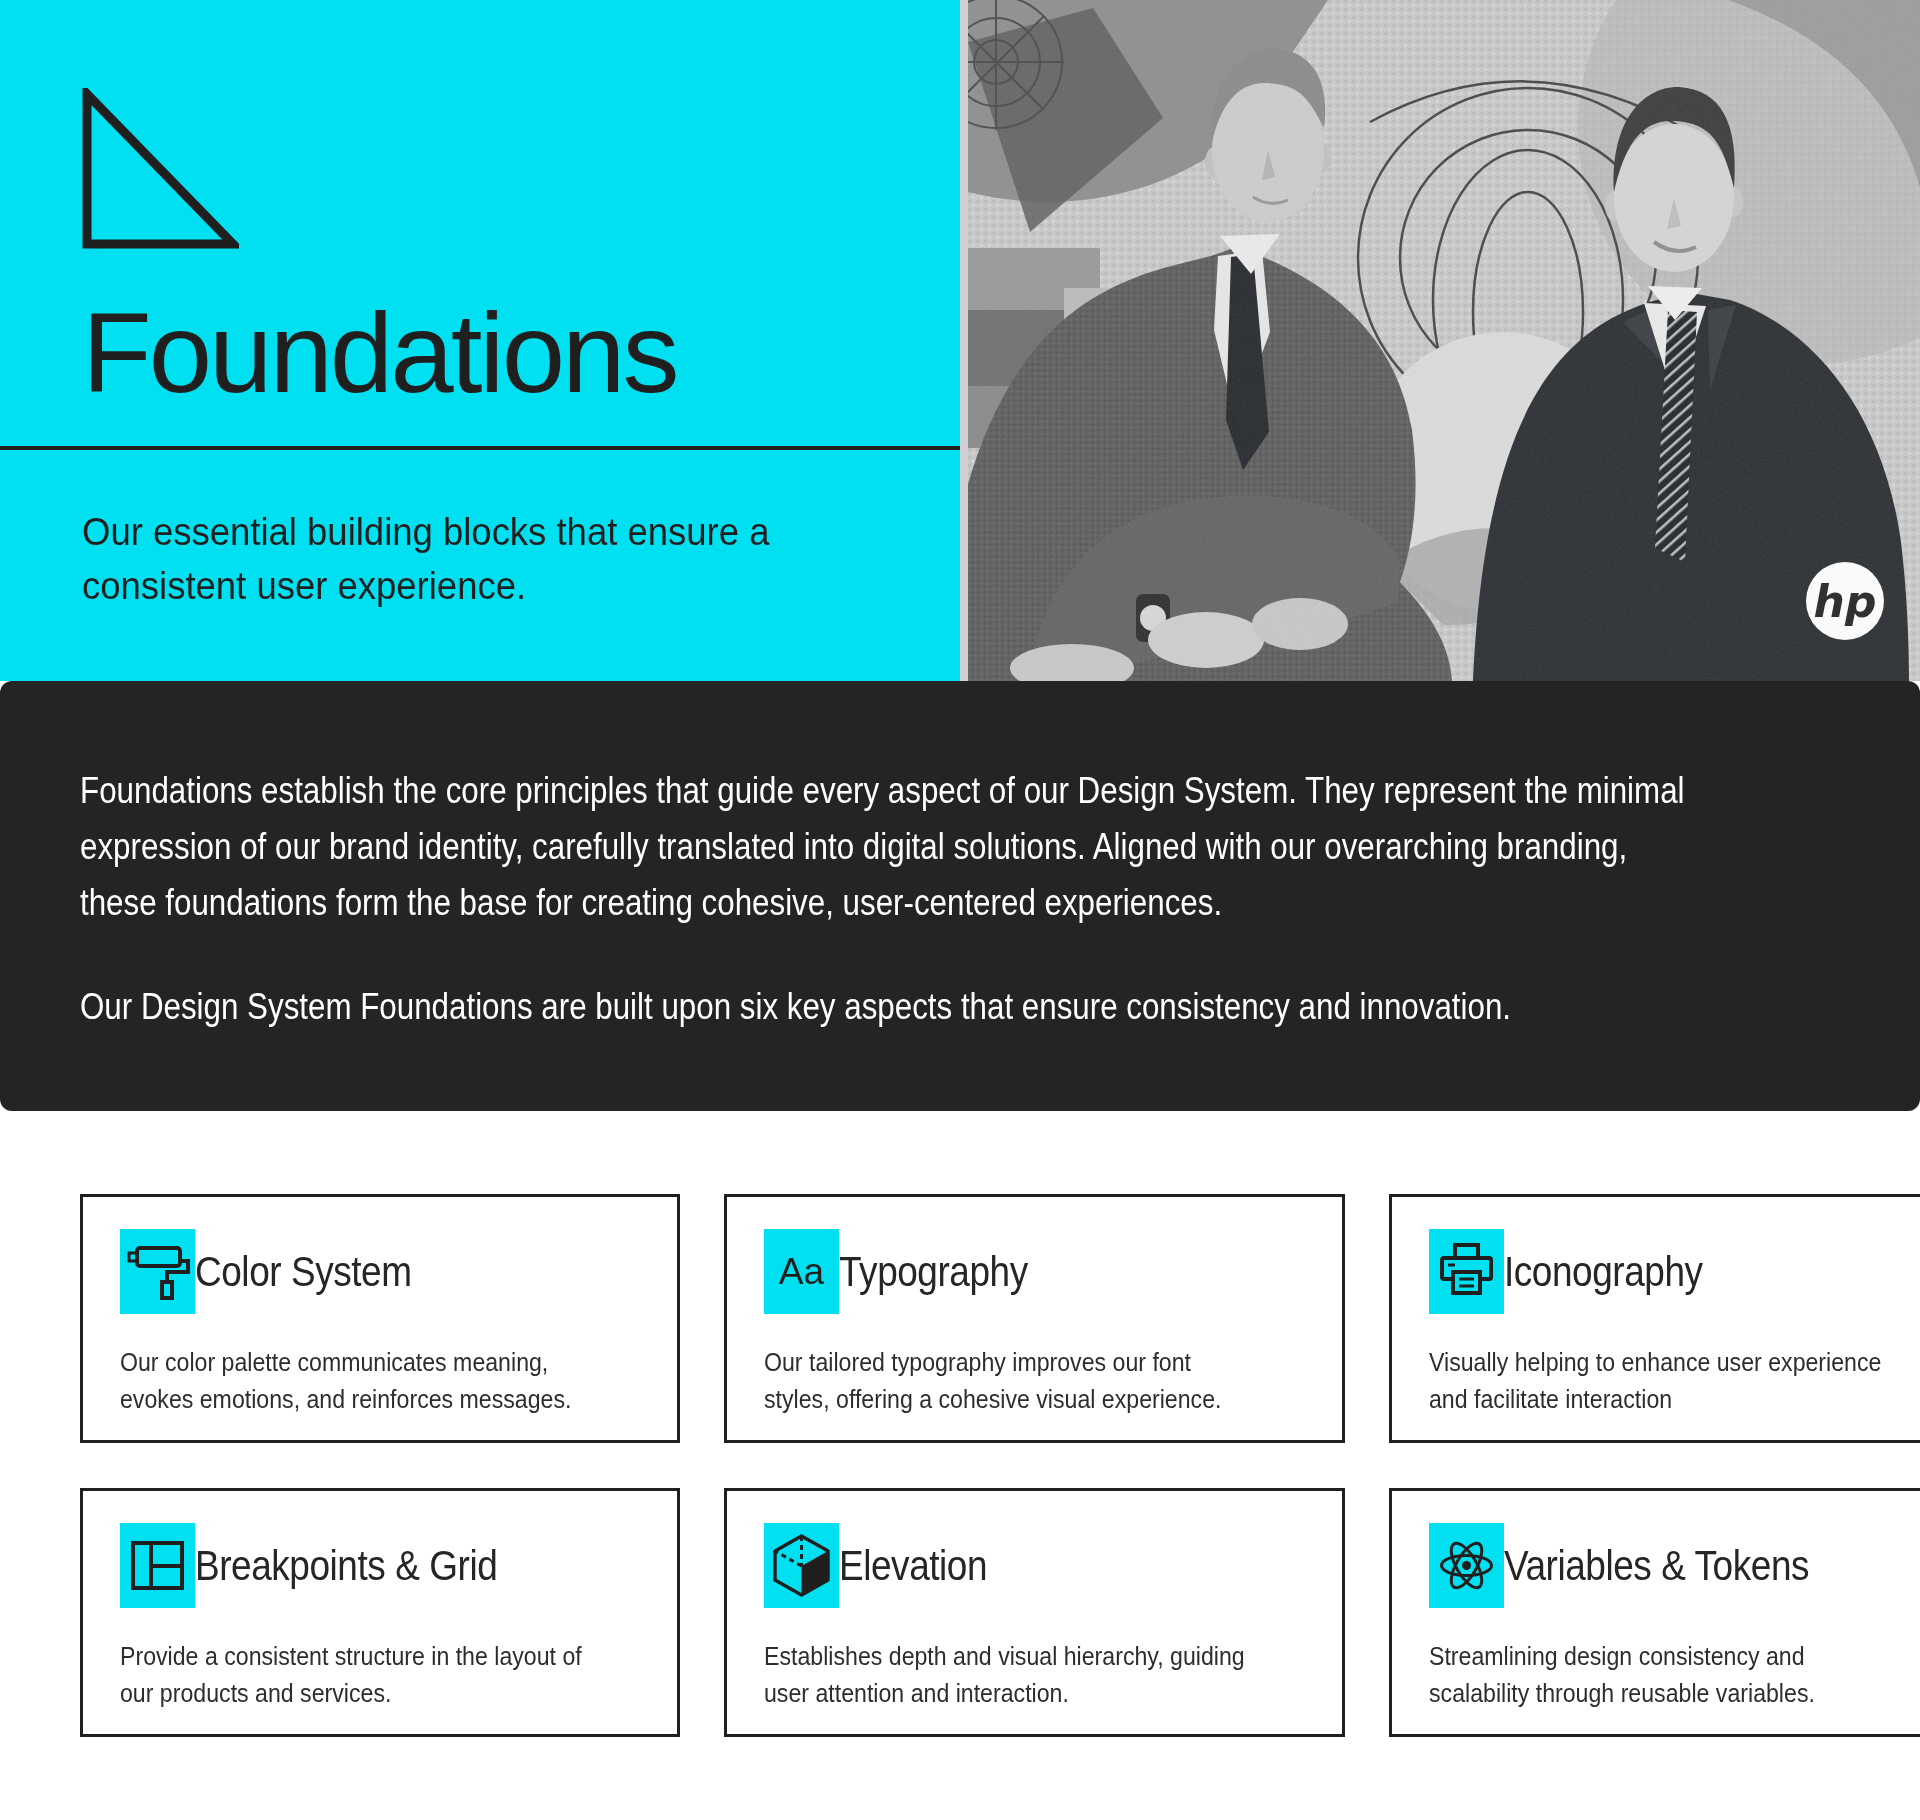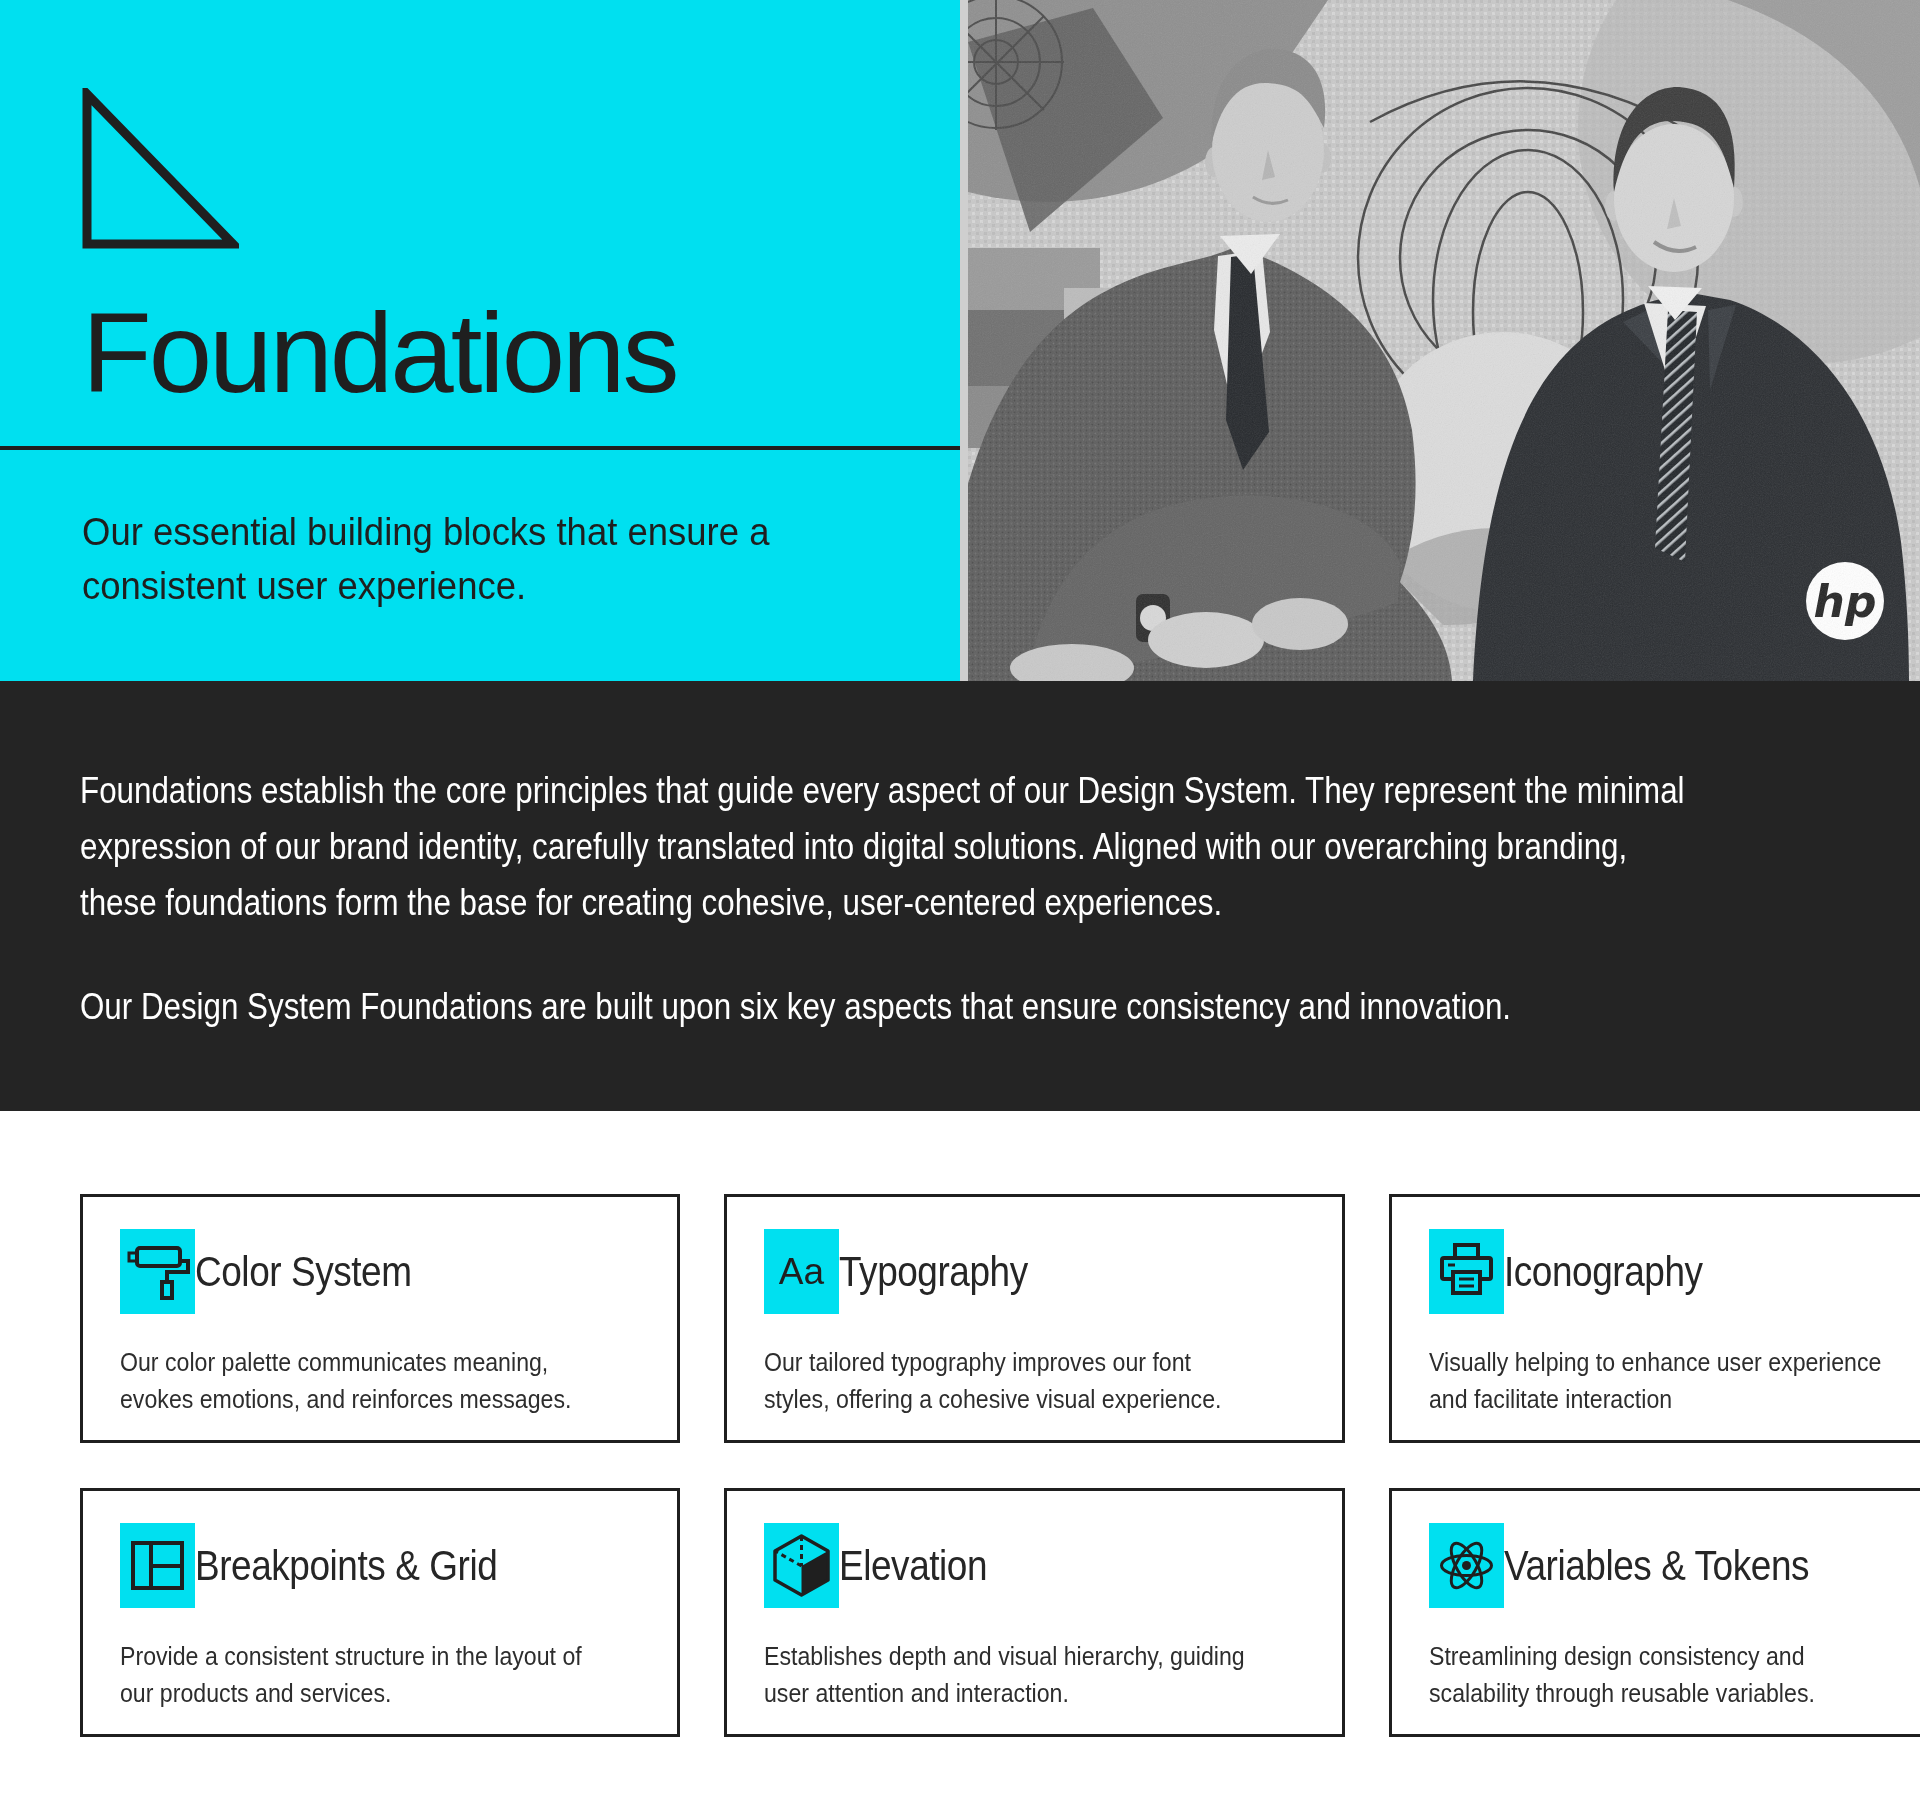--- a/index.html
+++ b/index.html
@@ -9,21 +9,21 @@
   
   .hero { display:flex; width:1920px; height:681px; }
   .hero-left { position:relative; width:960px; height:681px; background:#00E0F0; padding-left:82px; }
   .triangle-wrap { padding-top:88px; }
   .hero-title { font-size:114px; font-weight:400; letter-spacing:-3px; line-height:1; margin-top:42px; color:#1f1f1f; }
   .hero-rule { position:absolute; left:0; top:446px; width:960px; height:4px; background:#1f1f1f; }
   .hero-sub { margin-top:95px; font-size:38px; line-height:54px; color:#1f1f1f; transform:scaleX(.96); transform-origin:left; }
   .hero-right { position:relative; width:960px; height:681px; overflow:hidden; background:#cfcfcf;padding-left:8px; }
 
   
-  .intro { width:1920px; height:430px; background:#242424; padding:82px 80px 0 80px; }
+  .intro { width:1920px; height:430px; background:#242424; padding:82px 80px 0 80px;border-radius:12px; }
   .intro .pline { color:#ffffff; font-size:36px; line-height:56px; white-space:nowrap;
                   transform:scaleX(.87); transform-origin:left; }
   .intro .pgroup1 { margin-bottom:48px; }
 
   
   .cards { width:1920px; background:#ffffff; padding:83px 80px; display:grid;
            grid-template-columns:repeat(3,1fr); gap:45px 44px; }
   .card { border:3px solid #1f1f1f; height:249px; background:#ffffff; padding:37px 38px 0 37px; cursor:pointer; }
   .card-head { display:flex; align-items:center; height:75px; }
   .icon-tile { width:75px; height:85px; background:#00E0F0; flex:0 0 75px; display:flex; align-items:center; justify-content:flex-start; }

